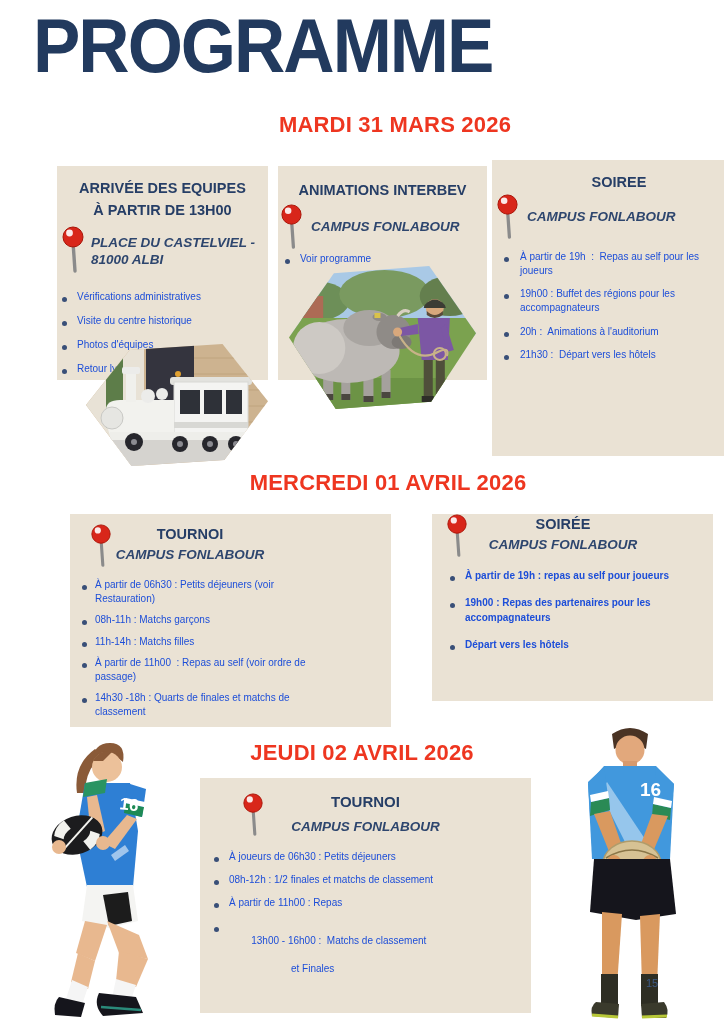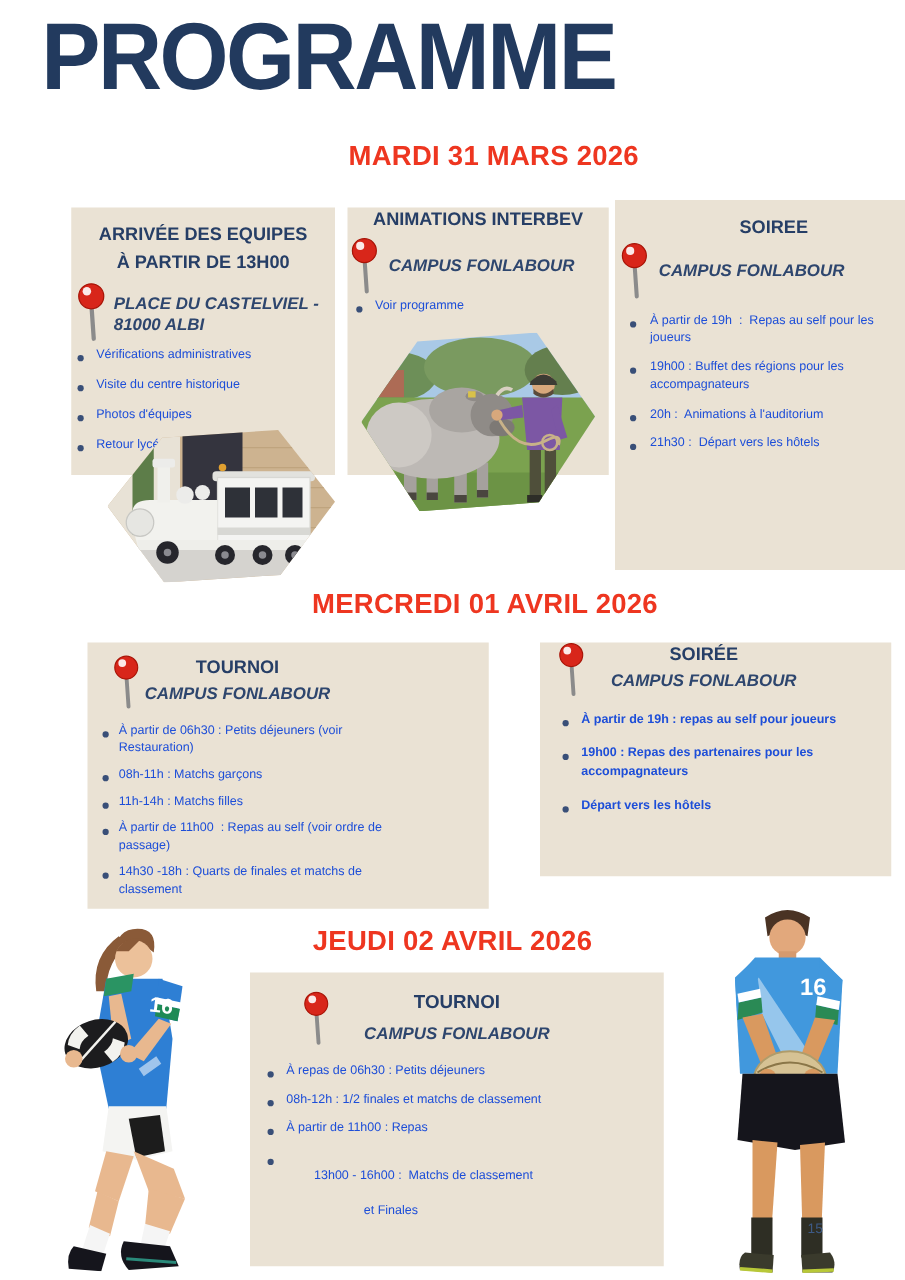--- a/index.html
+++ b/index.html
@@ -31,25 +31,25 @@
   }
   .card li::before{
     content:"";position:absolute;left:4px;top:7px;width:5px;height:5px;border-radius:50%;background:#394f78;
   }
   .pin{flex:0 0 auto;}
   
   #card-arrivee{left:57px;top:166px;width:211px;height:214px;}
   #card-arrivee h2{margin-top:12px;}
   #card-arrivee .loc-row{display:flex;margin:4px 0 0 4px;}
   #card-arrivee .loc{margin:8px 0 0 6px;}
-  #card-arrivee ul{margin:3px 0 0 1px;}
+  #card-arrivee ul{margin:16px 0 0 1px;}
   #card-arrivee li{max-width:200px;margin-bottom:10px;}
   
   #card-animations{left:278px;top:166px;width:209px;height:214px;}
-  #card-animations h2{}
+  #card-animations h2{margin-top:14px;}
   #card-animations .loc-row{display:flex;margin:2px 0 0 2px;}
   #card-animations .loc{margin:14px 0 0 8px;}
   #card-animations ul{margin:2px 0 0 3px;}
   #card-animations li{margin-bottom:8px;}
   
   #card-soiree-mardi{left:492px;top:160px;width:254px;height:296px;}
   #card-soiree-mardi h2{margin-top:12px;}
   #card-soiree-mardi .loc-row{display:flex;margin:0 0 0 4px;}
   #card-soiree-mardi .loc{margin:14px 0 0 8px;}
   #card-soiree-mardi ul{margin:10px 0 0 8px;}
@@ -294,21 +294,21 @@
       <svg class="pin" width="22" height="44" viewBox="0 0 24 48">
         <line x1="12" y1="16" x2="14" y2="45" stroke="#8b8b8b" stroke-width="3.4" stroke-linecap="round"></line>
         <circle cx="12" cy="11" r="10" fill="#d8261a"></circle>
         <circle cx="12" cy="11" r="10" fill="none" stroke="#a81407" stroke-width="1"></circle>
         <circle cx="8.5" cy="7" r="3.4" fill="#ffffff" opacity="0.9"></circle>
       </svg>
       <h2>TOURNOI</h2>
       <div class="loc">CAMPUS FONLABOUR</div>
     </div>
     <ul>
-      <li>À repas de 06h30 : Petits déjeuners</li>
+      <li>À joueurs de 06h30 : Petits déjeuners</li>
       <li>08h-12h : 1/2 finales et matchs de classement</li>
       <li>À partir de 11h00 : Repas</li>
       <li>
         <span>13h00 - 16h00 :  Matchs de classement</span>
         <span class="finales-line2" style="display:block">et Finales</span>
       </li>
 
     </ul>
   </div>
 

